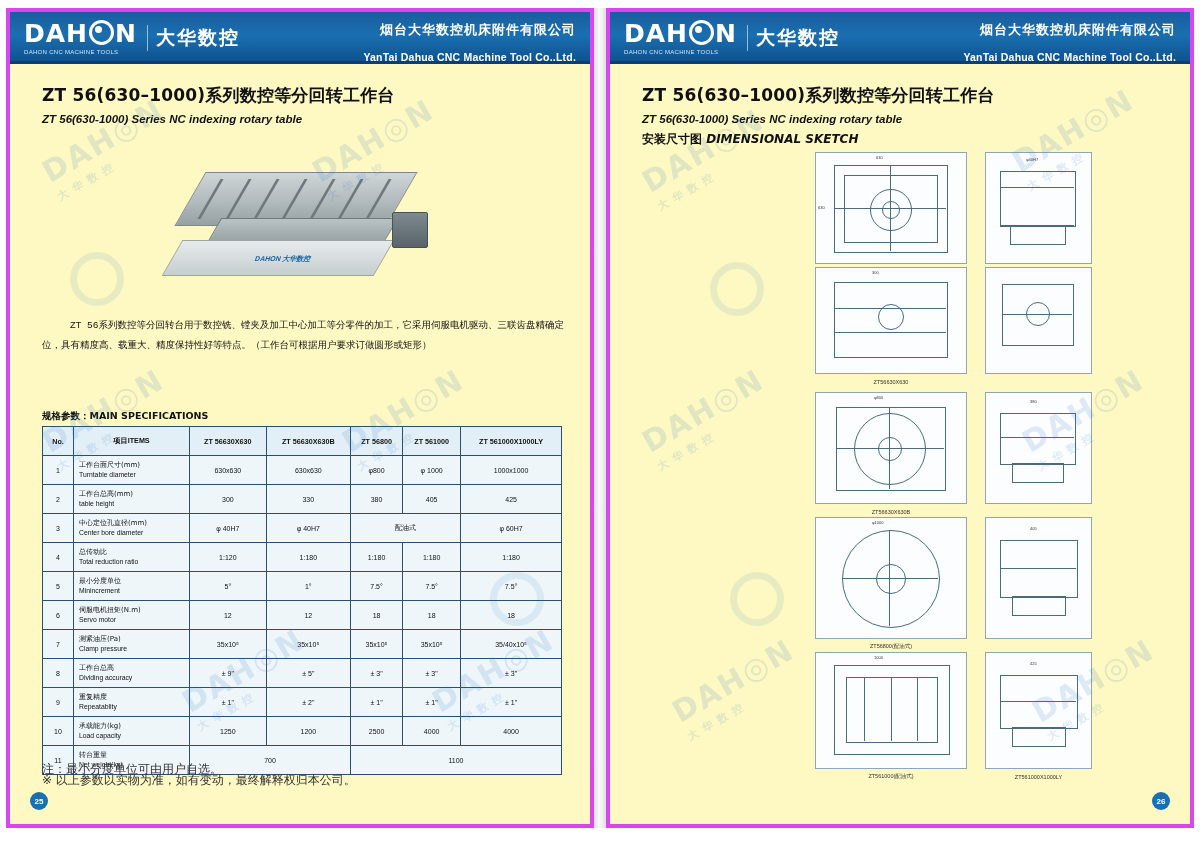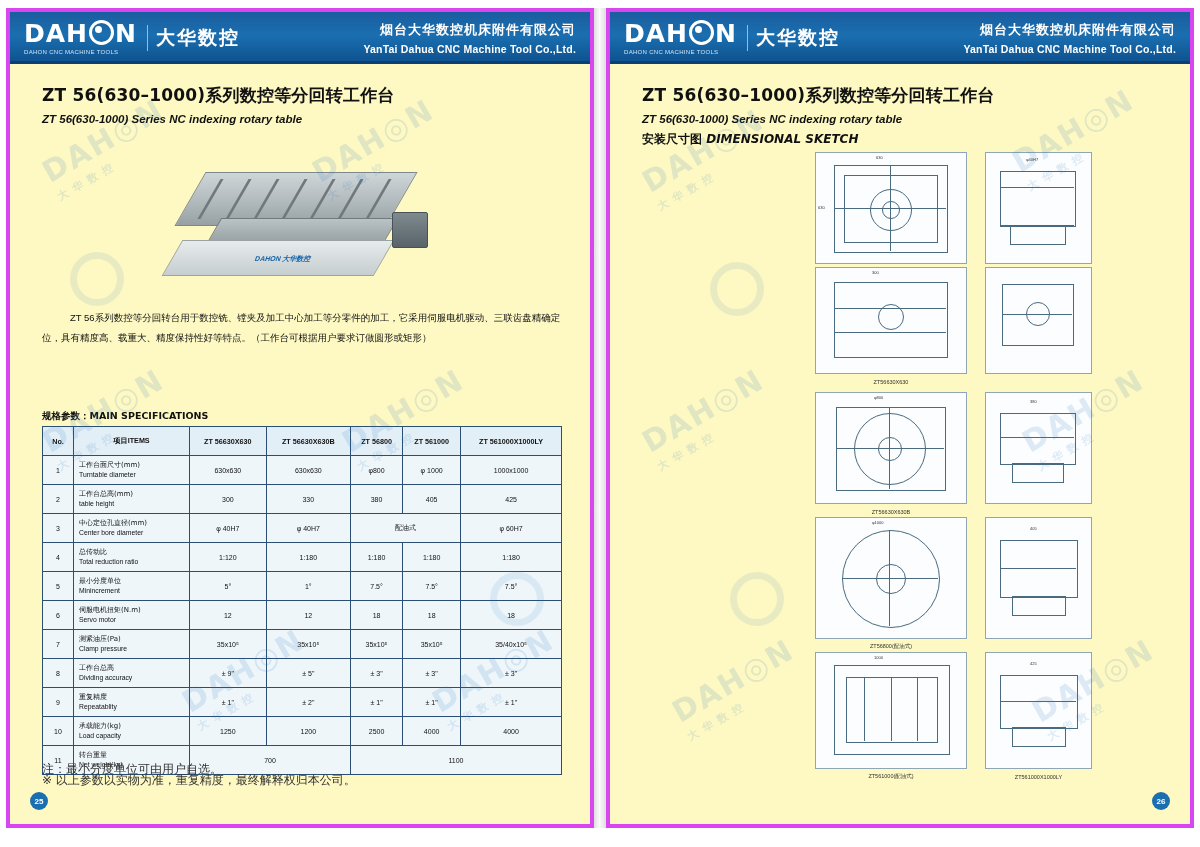--- a/index.html
+++ b/index.html
@@ -52,21 +52,21 @@
   }
   .brand-cn{
     font-family:"DejaVu Sans", sans-serif;
     font-size:19px;font-weight:bold;color:#fff;letter-spacing:2px;
     border-left:1px solid #8fc0e4;padding-left:8px;margin-left:3px;
   }
   .hdr .co{
     position:absolute;right:14px;top:9px;text-align:right;
   }
   .co-cn{font-size:13px;font-weight:bold;letter-spacing:1px;font-family:"DejaVu Sans",sans-serif;}
-  .co-en{font-size:10.5px;font-weight:bold;margin-top:4px;letter-spacing:.2px;}
+  .co-en{font-size:10.5px;font-weight:bold;margin-top:12px;letter-spacing:.2px;}
 
   
   .titles{position:absolute;left:32px;top:72px;}
   .t-cn{font-family:"DejaVu Sans",sans-serif;font-size:17px;font-weight:bold;color:#111;letter-spacing:.2px;}
   .t-en{font-size:11.5px;font-weight:bold;font-style:italic;color:#111;margin-top:6px;}
   .t-cn2{font-family:"DejaVu Sans",sans-serif;font-size:12px;font-weight:bold;color:#111;margin-top:6px;}
   .t-cn2 i{}
 
   
   .photo{
@@ -95,21 +95,21 @@
     position:absolute;left:232px;top:50px;width:34px;height:34px;
     background:linear-gradient(180deg,#7e8a8e,#59646a);border:1px solid #485256;border-radius:2px;
   }
   .plogo{
     position:absolute;left:95px;top:92px;font-size:7px;color:#1664a8;font-weight:bold;
     transform:skewX(-18deg);
   }
 
   
   .para{position:absolute;left:32px;width:522px;color:#111;}
-  .para.cn{top:296px;font-family:Liberation Sans, sans-serif;font-size:9.5px;line-height:20px;text-indent:28px;}
+  .para.cn{top:304px;font-family:Liberation Mono, monospace;font-size:9.5px;line-height:20px;text-indent:28px;}
   .para.en{top:345px;font-size:9px;line-height:16px;}
   .para.en .ind{text-indent:26px;}
 
   
   .spec-cap{
     position:absolute;left:32px;top:398px;font-size:9.5px;font-weight:bold;color:#111;
     font-family:"DejaVu Sans",sans-serif;
   }
   table.spec{
     position:absolute;left:32px;top:414px;width:520px;
@@ -352,21 +352,21 @@
               <span class="en">Net weight(kg)</span>
             </td>
           <td colspan="2">700</td>
           <td colspan="3">1100</td>
         </tr>
       </tbody>
     </table>
 
     <div class="notes">
       <div>注：最小分度单位可由用户自选。</div>
-      <div>※ 以上参数以实物为准，重复精度，最终解释权归本公司。</div>
+      <div>※ 以上参数以实物为准，如有变动，最终解释权归本公司。</div>
     </div>
 
     <div class="pgnum l">25</div>
 
     <div class="wm" style="left:30px;top:110px;"><span class="big">DAH<span>◎</span>N</span><span class="small">大华数控</span></div>
     <div class="wm" style="left:300px;top:110px;"><span class="big">DAH<span>◎</span>N</span><span class="small">大华数控</span></div>
     <div class="wm" style="left:30px;top:380px;"><span class="big">DAH<span>◎</span>N</span><span class="small">大华数控</span></div>
     <div class="wm" style="left:330px;top:380px;"><span class="big">DAH<span>◎</span>N</span><span class="small">大华数控</span></div>
     <div class="wm" style="left:170px;top:640px;"><span class="big">DAH<span>◎</span>N</span><span class="small">大华数控</span></div>
     <div class="wm" style="left:420px;top:640px;"><span class="big">DAH<span>◎</span>N</span><span class="small">大华数控</span></div>

